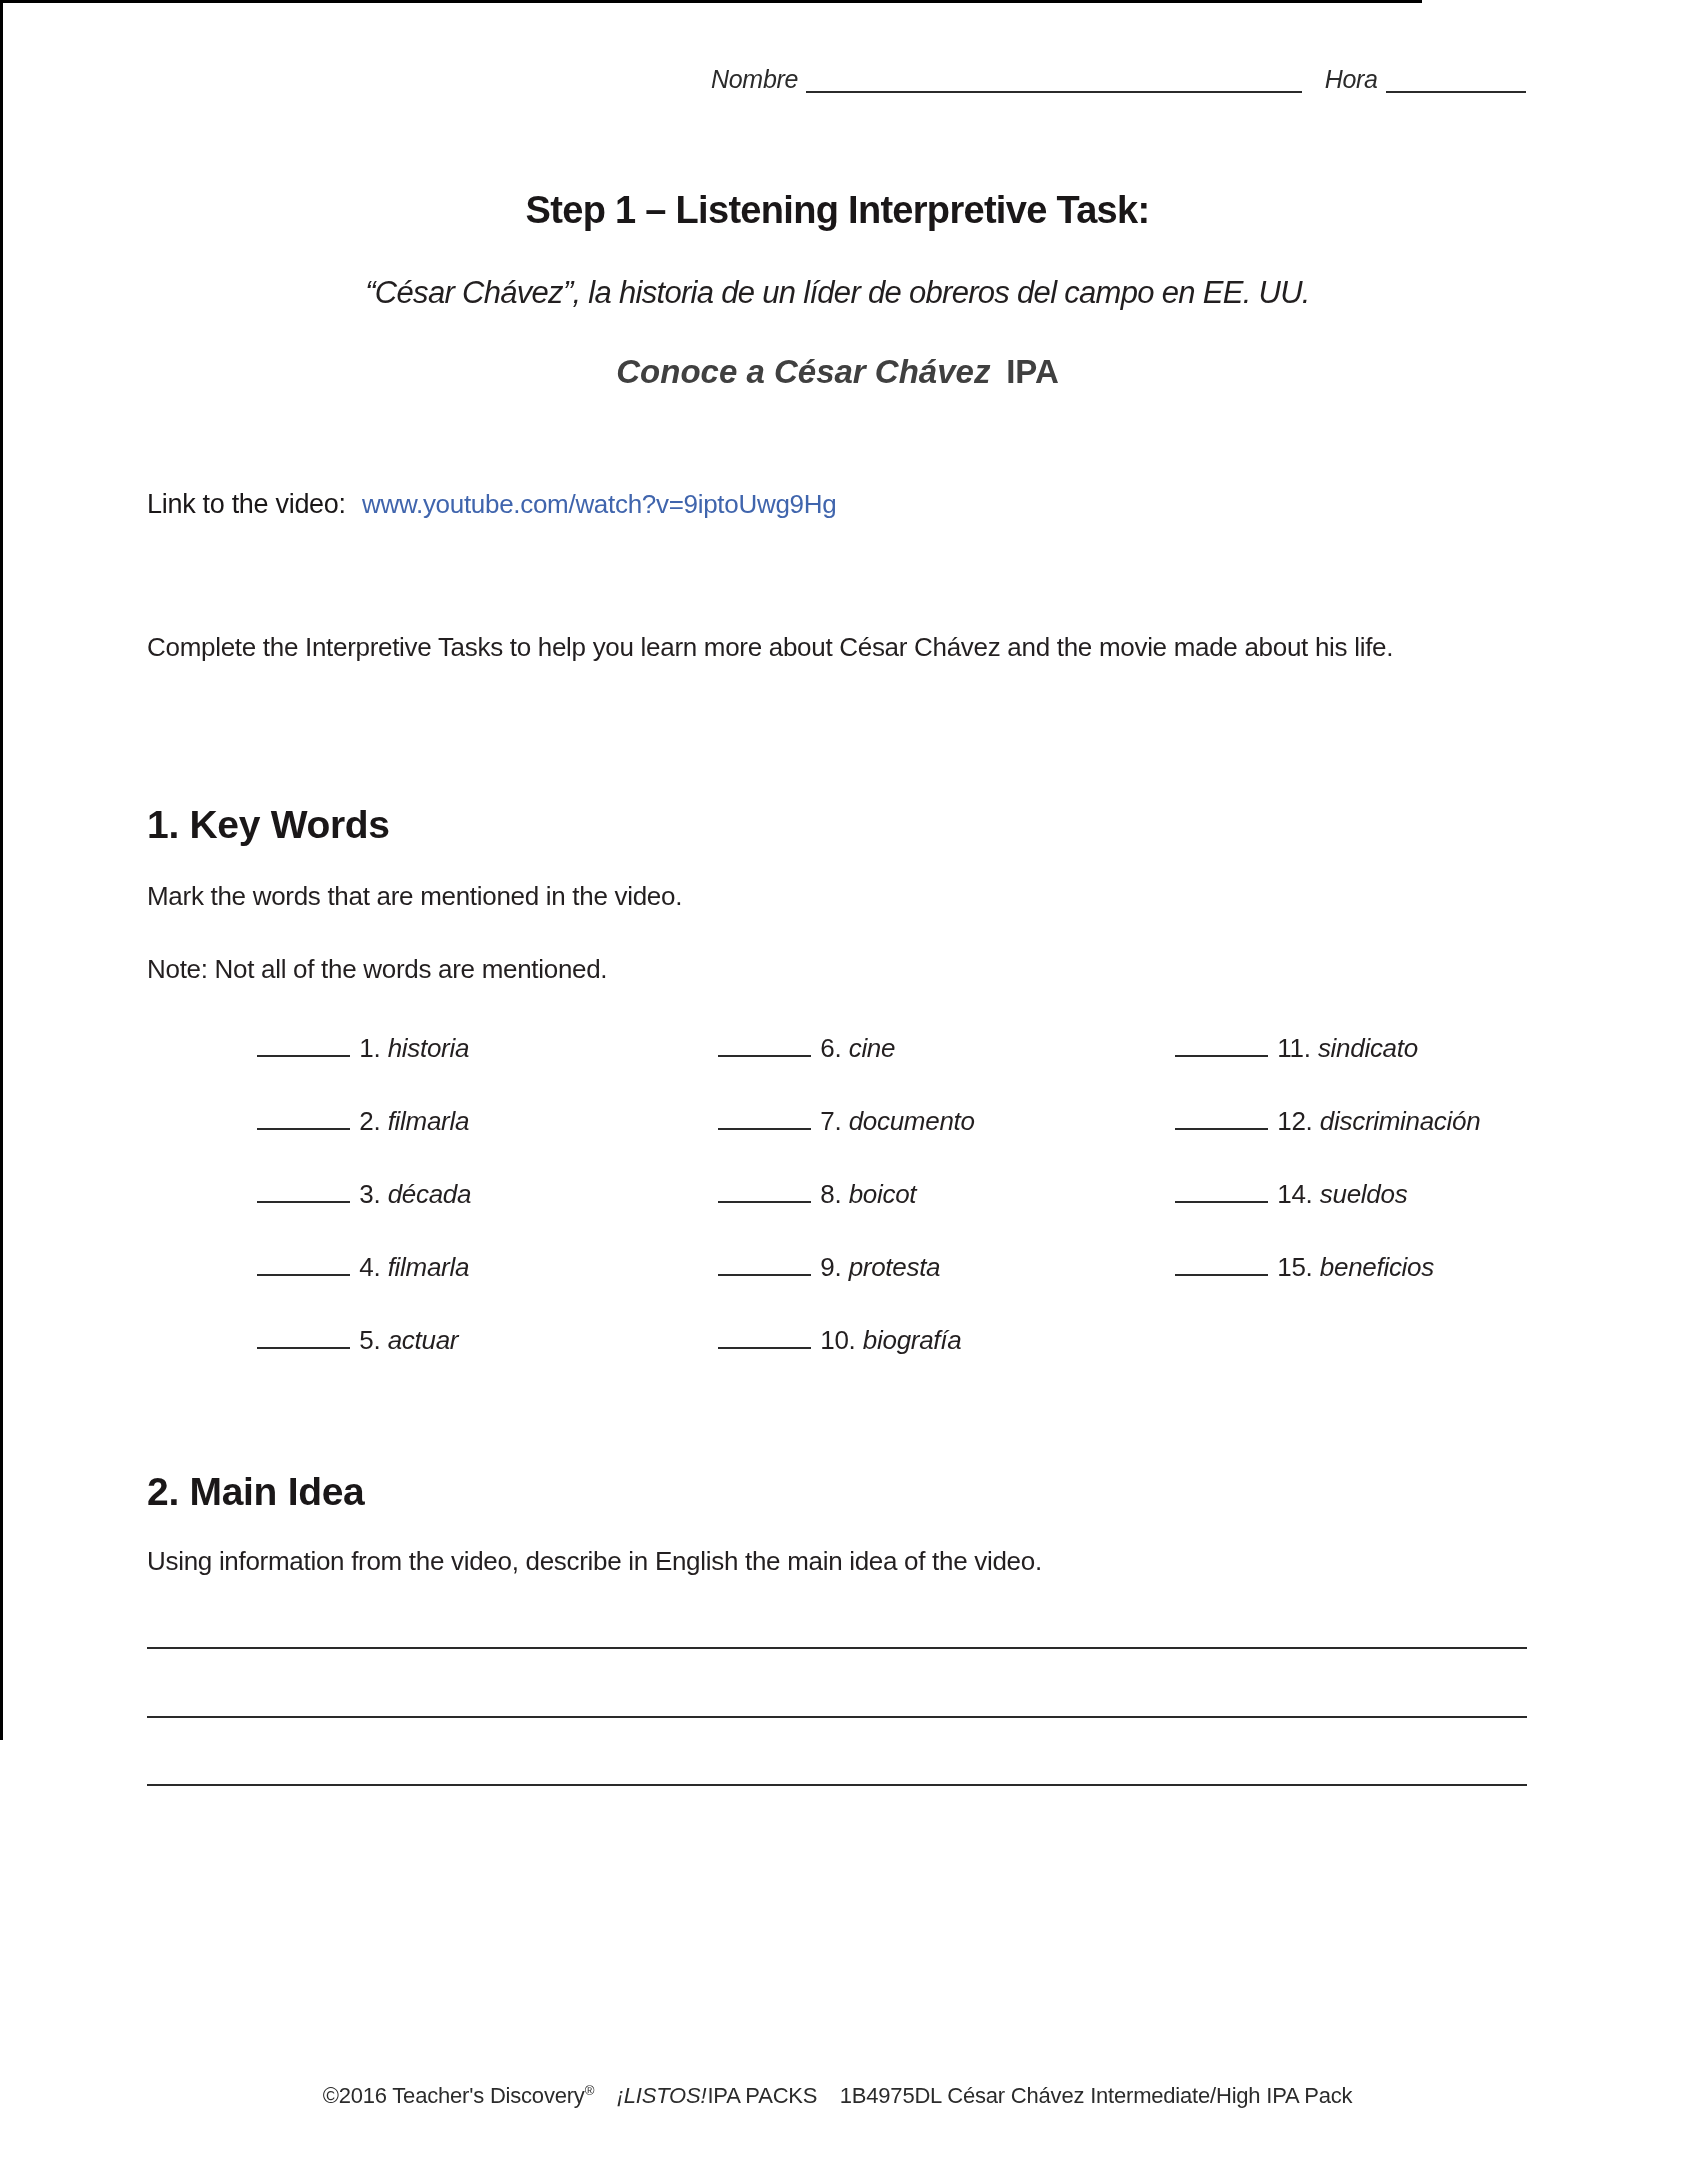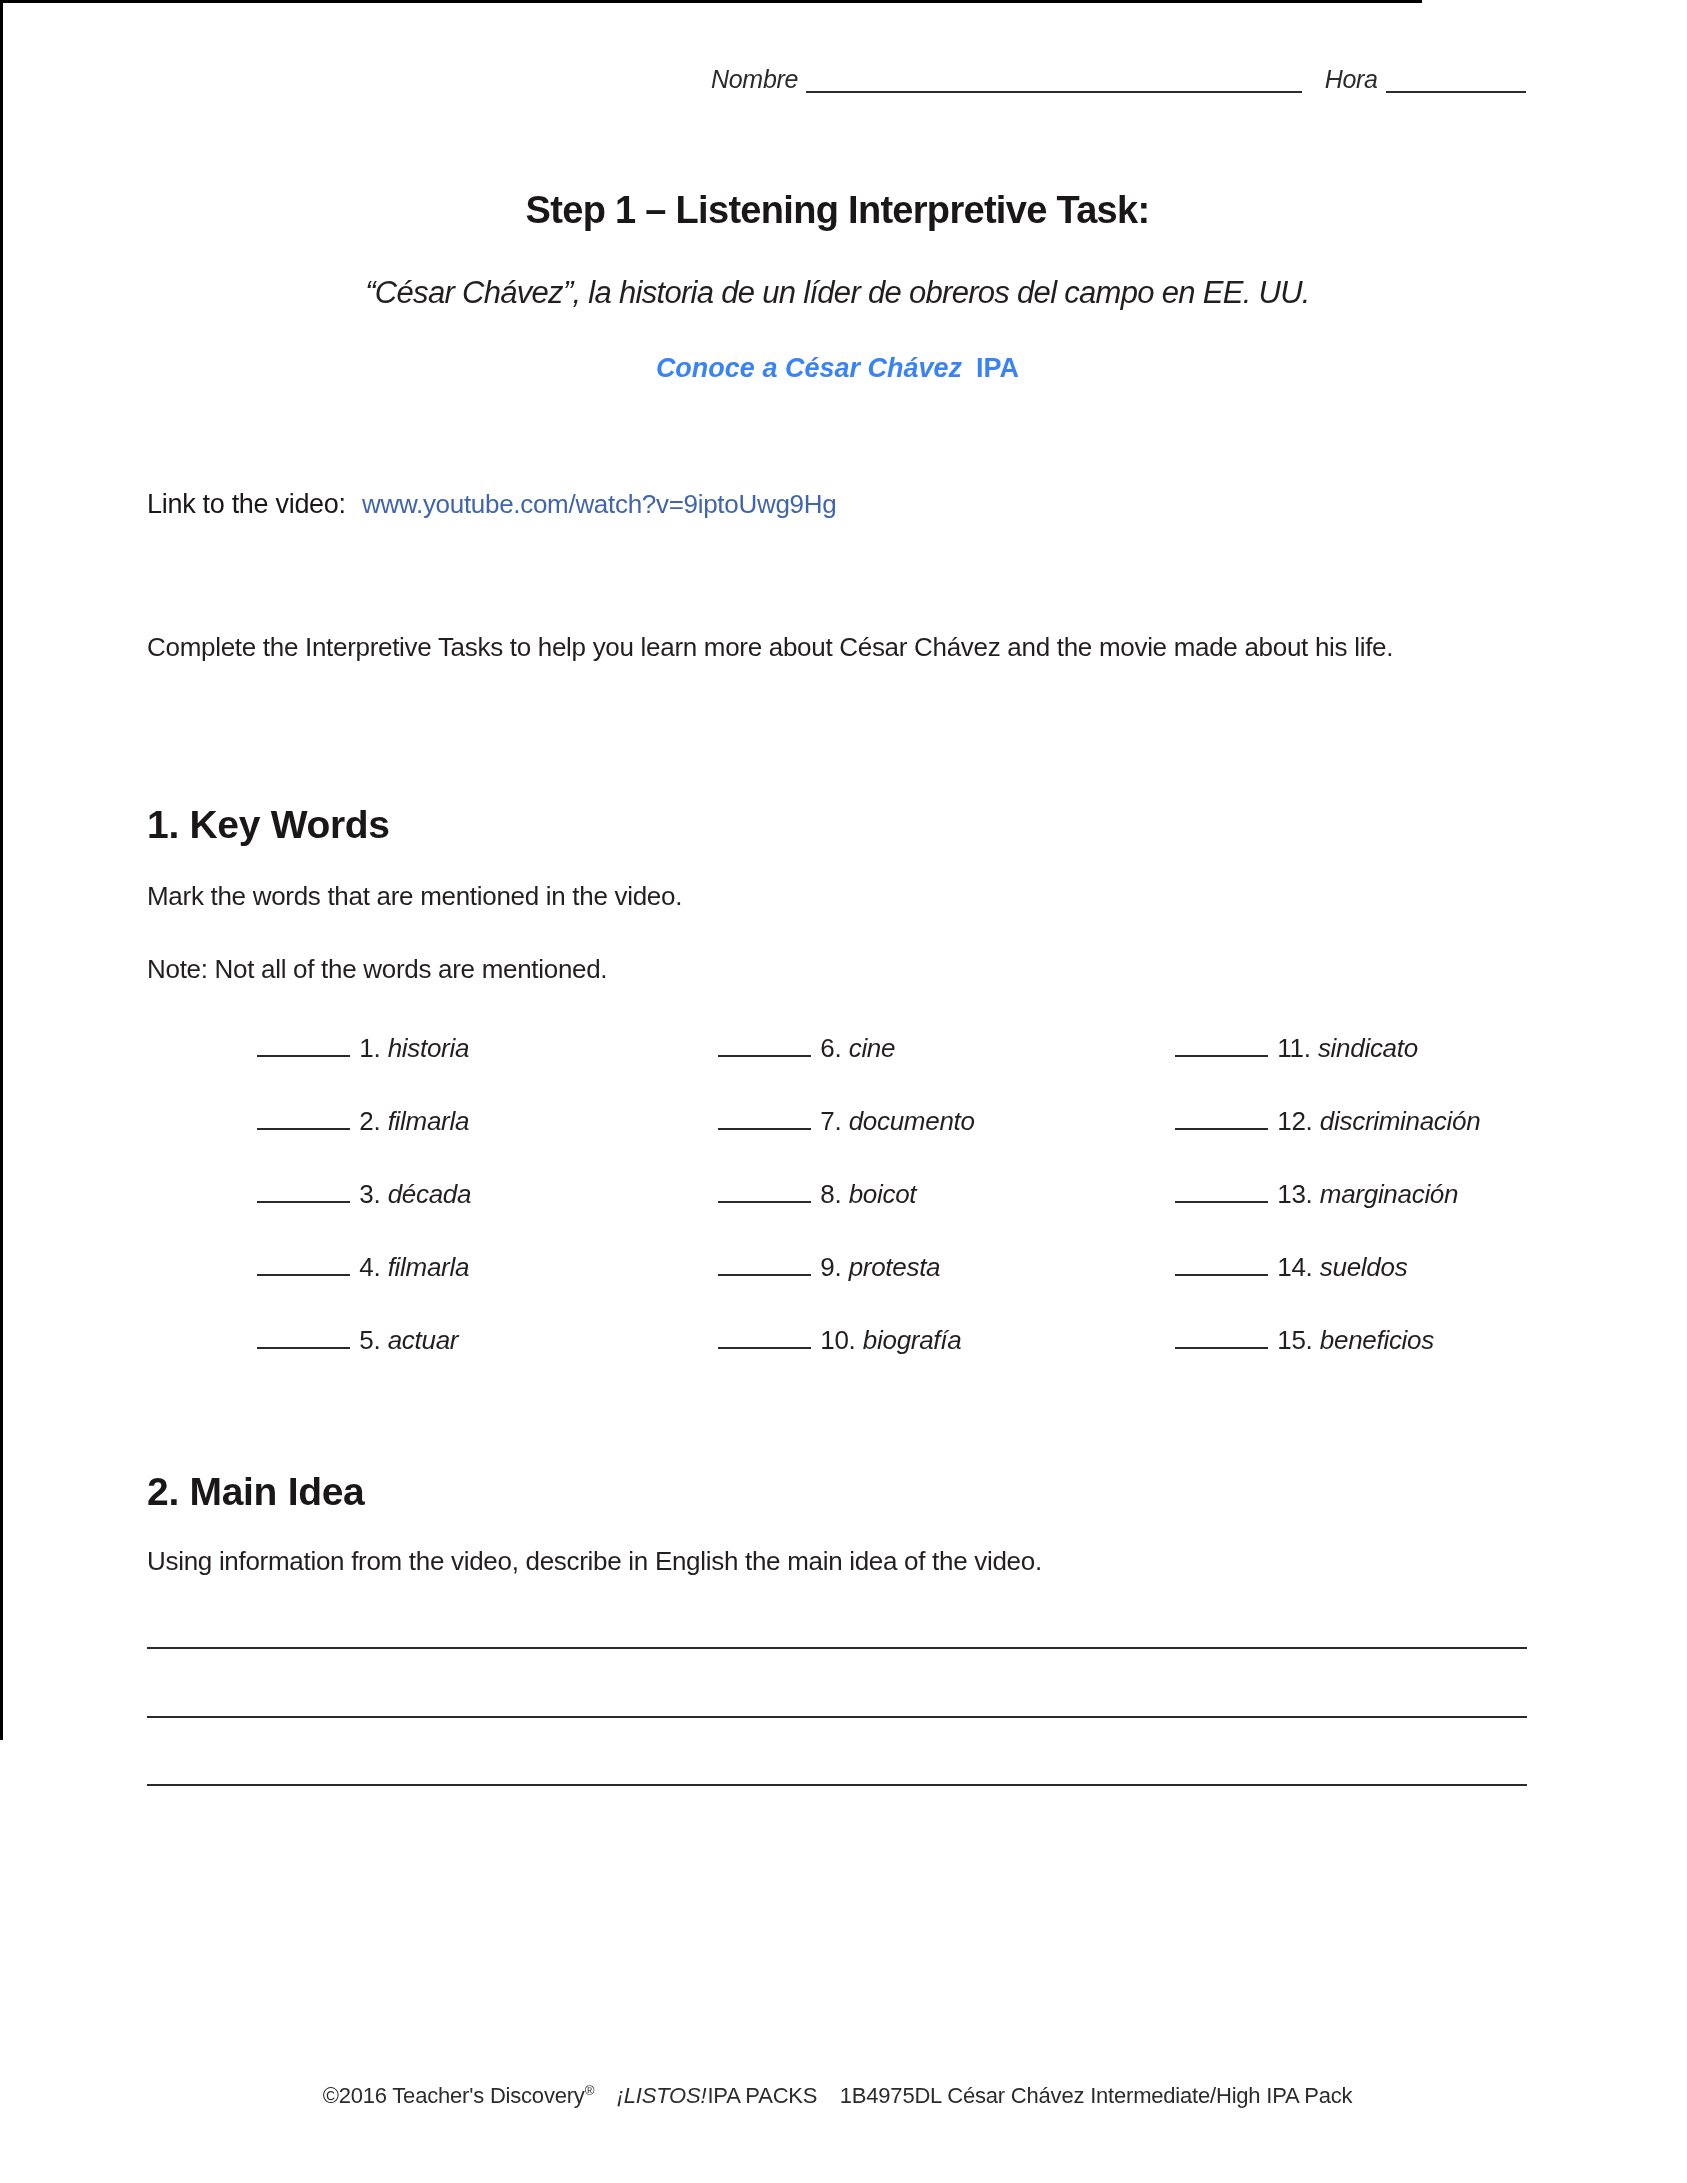--- a/index.html
+++ b/index.html
@@ -30,21 +30,21 @@
   }
   .hdr .lbl { padding-right: 8px; line-height: 1.25; }
   .hline { border-bottom: 2px solid #2b2b2b; height: 0; align-self: flex-end; margin-bottom: 2.6px; }
   .hline.name { width: 496px; margin-right: 22.5px; }
   .hline.hora { width: 140px; }
 
   
   .centerzone { position: absolute; left: 147px; width: 1381px; text-align: center; }
   .title-main { top: 189px; font-size: 38px; font-weight: 700; letter-spacing: -0.7px; color: #1a1718; }
   .title-sub  { top: 275px; font-size: 31px; font-style: italic; letter-spacing: -0.7px; color: #221f20; }
-  .title-ipa  { top: 353px; font-size: 27px; font-weight: 700; color: #3b82f6; }
+  .title-ipa  { top: 353px; font-size: 33px; font-weight: 700; color: #404040; }
   .title-ipa .it { font-style: italic; }
   .title-ipa .up { font-style: normal; margin-left: 6.6px; }
 
   
   .lead { position: absolute; left: 147px; font-size: 26px; letter-spacing: -0.3px; line-height: 1.25; }
   .linkrow { top: 488px; }
   .linkrow .linklbl { font-weight: 400; font-size: 27px; color: #1a1718; }
   .linkrow a.url { color: #4065ad; text-decoration: none; margin-left: 9.3px; }
   .watchrow { top: 564px; }
   .completerow { top: 627px; width: 1323px; line-height: 1.56; }
@@ -183,25 +183,20 @@
       <span class="wnum">11.</span>
       <span class="word">sindicato</span>
     </div>
     <div class="wrow">
       <span class="blank"></span>
       <span class="wnum">12.</span>
       <span class="word">discriminación</span>
     </div>
     <div class="wrow">
       <span class="blank"></span>
-      <span class="wnum">13.</span>
-      <span class="word">marginación</span>
-    </div>
-    <div class="wrow">
-      <span class="blank"></span>
       <span class="wnum">14.</span>
       <span class="word">sueldos</span>
     </div>
     <div class="wrow">
       <span class="blank"></span>
       <span class="wnum">15.</span>
       <span class="word">beneficios</span>
     </div>
   </div>
 

